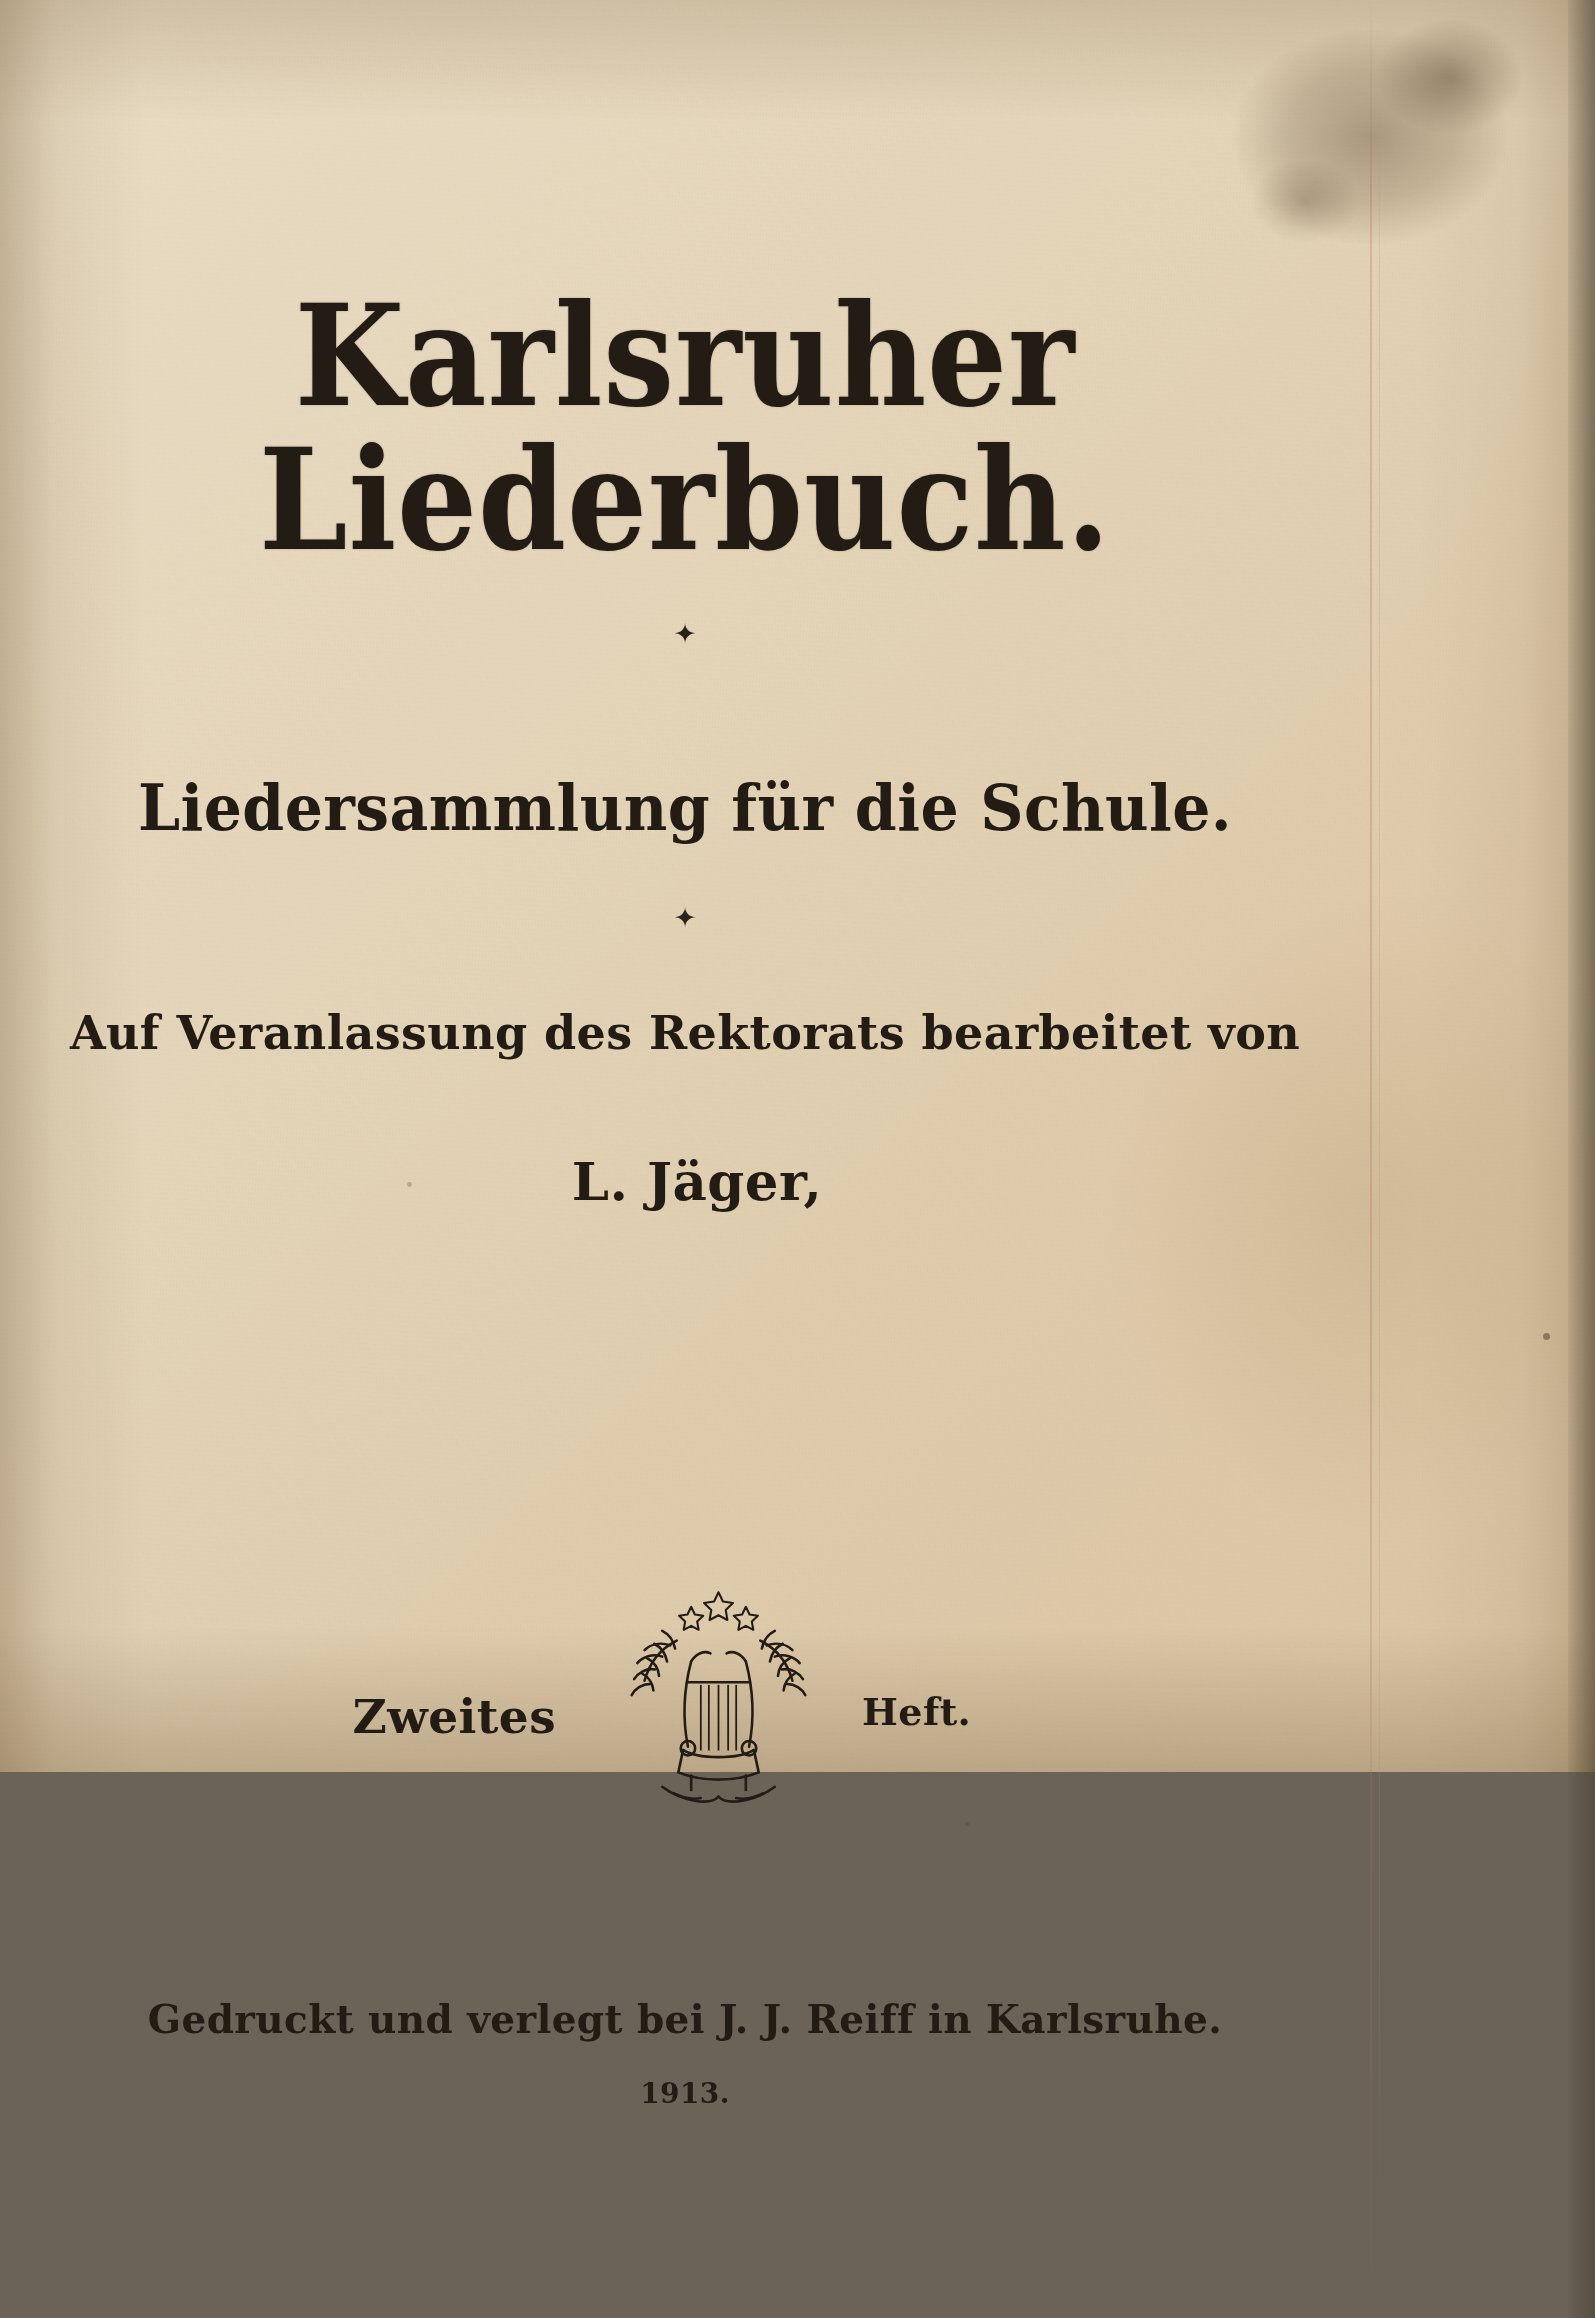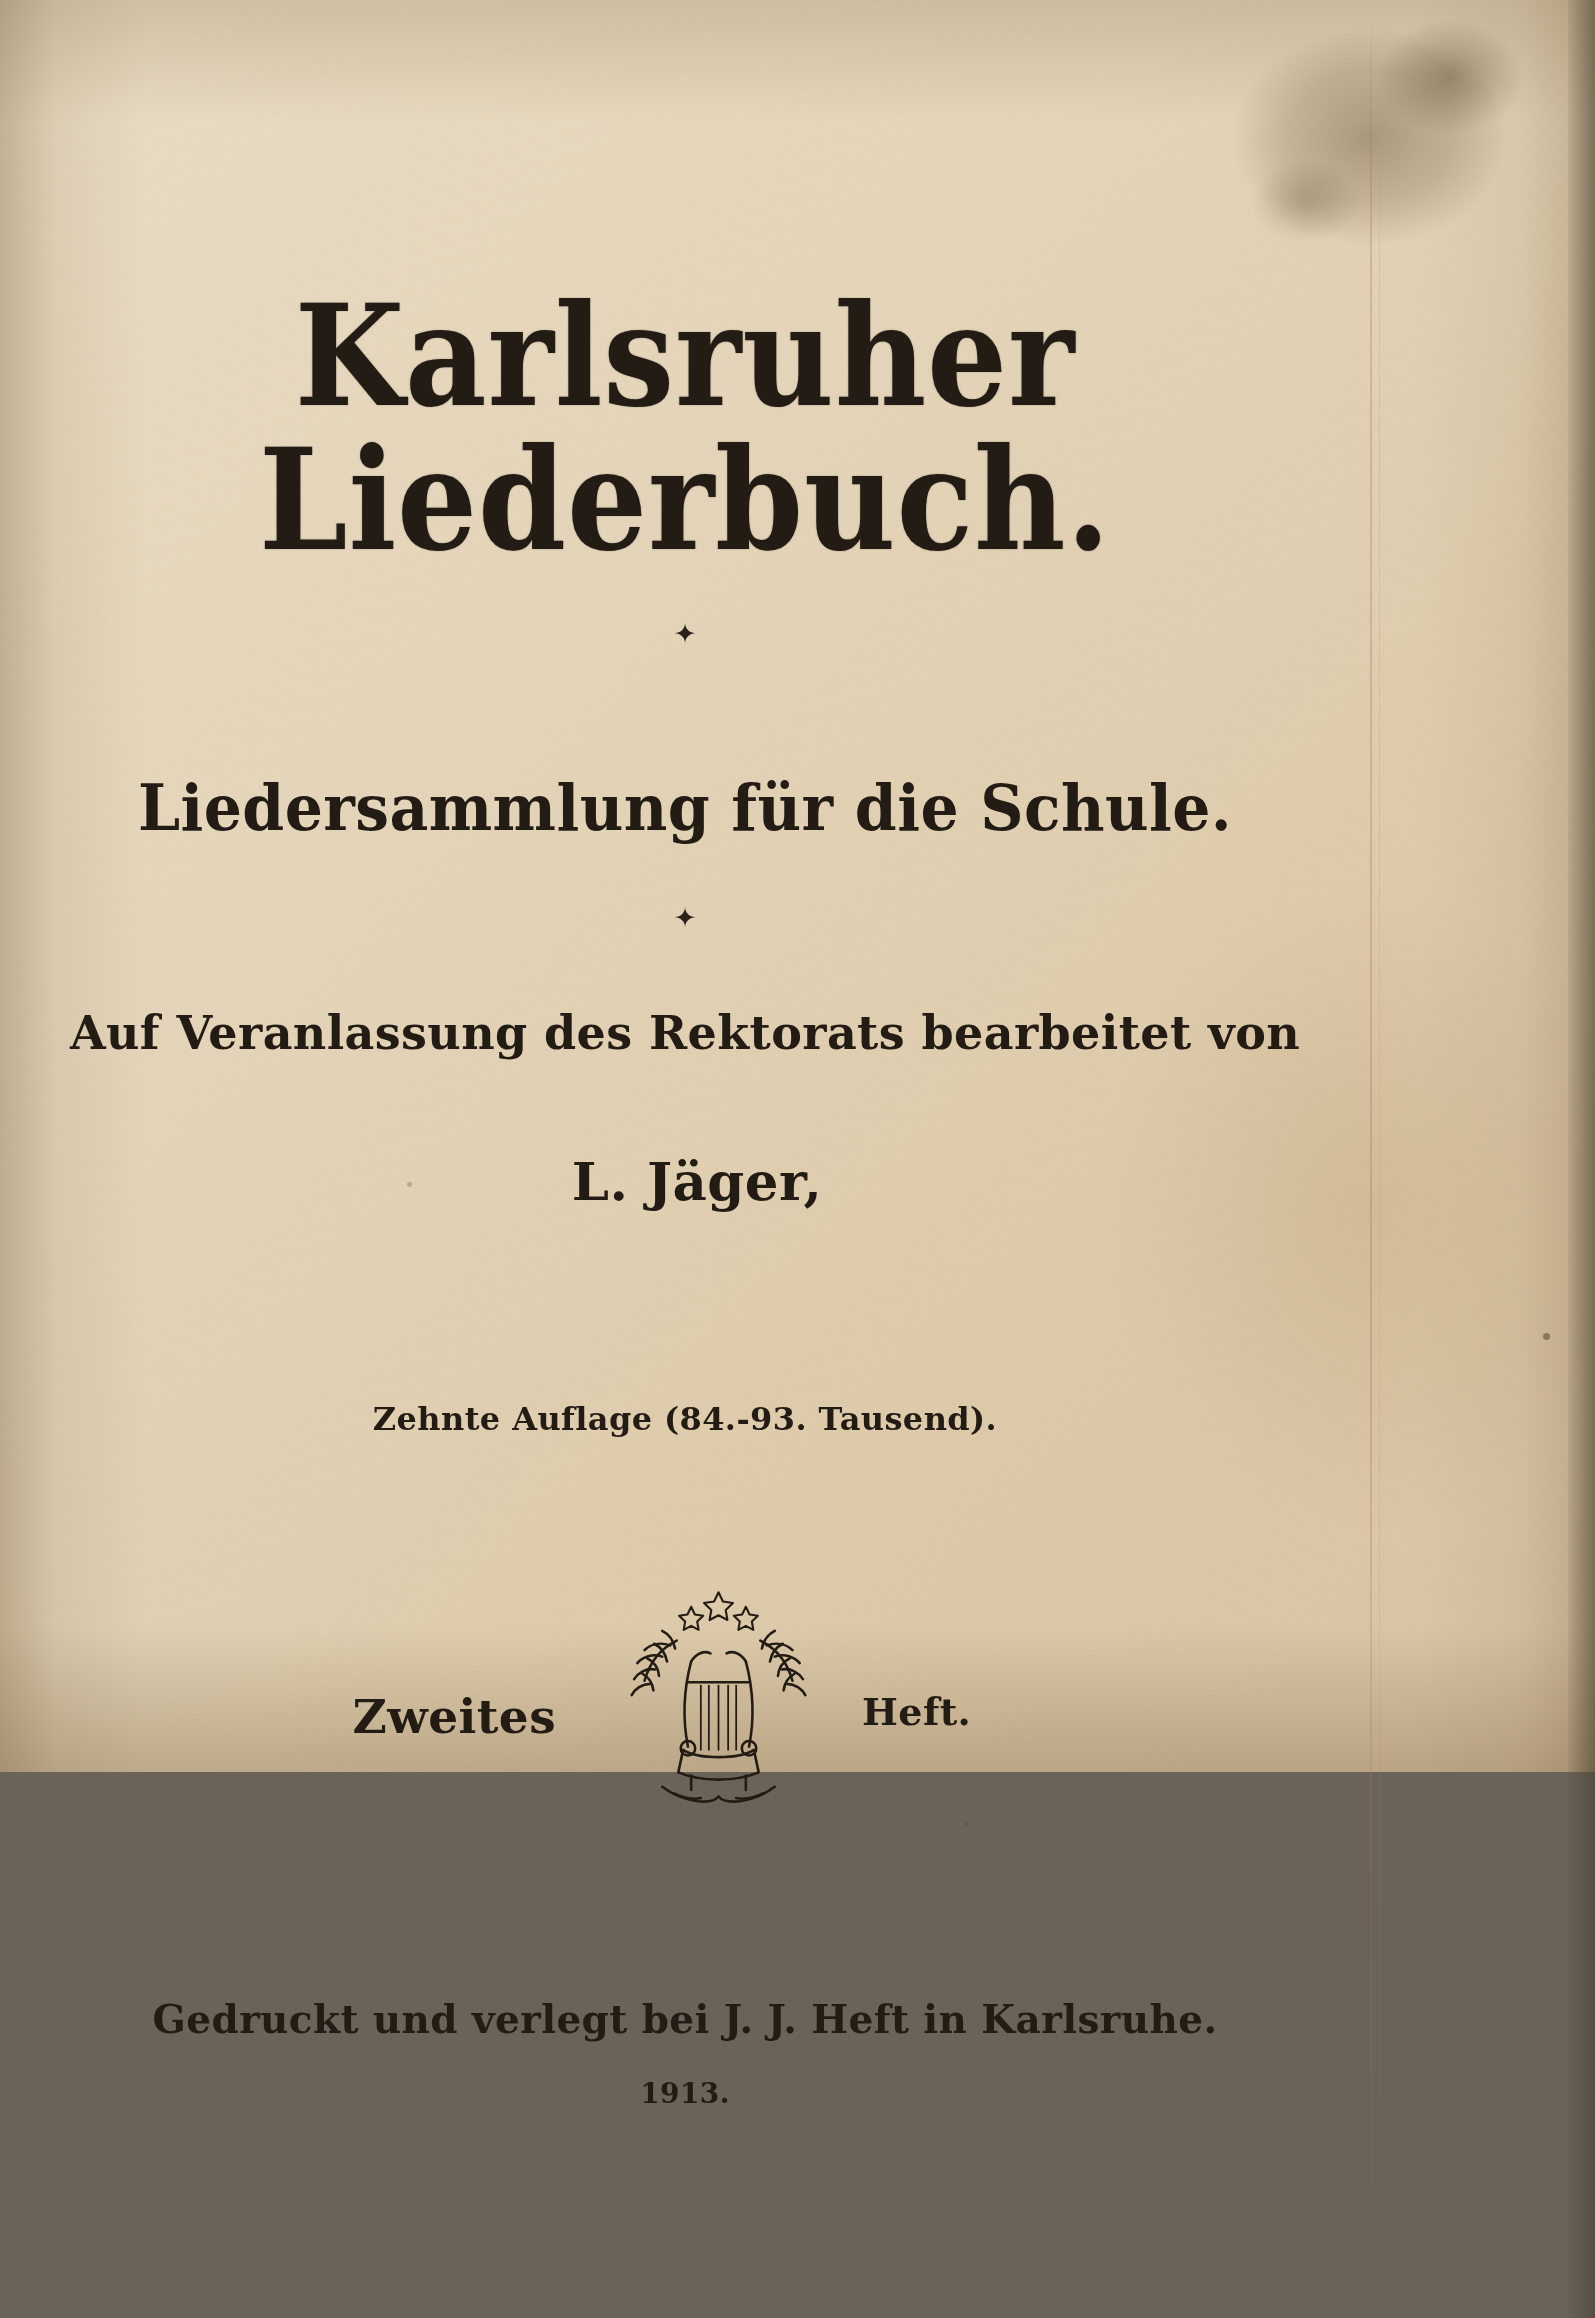--- a/index.html
+++ b/index.html
@@ -252,21 +252,20 @@
 
     <div id="subtitle" class="blackletter">Liedersammlung für die Schule.</div>
 
     <div id="orn2" class="orn">✦</div>
 
     <div id="byline" class="blackletter">Auf Veranlassung des Rektorats bearbeitet von</div>
 
     <div id="editor" class="blackletter">L. Jäger,</div>
 
 
-    <div id="edition" class="blackletter">Zehnte Auflage (84.-93. Tausend).</div>
 
     <div id="volume-row">
       <div id="volume-left" class="blackletter">Zweites</div>
 
       <div id="lyre">
         <svg viewBox="0 0 260 290" width="209" height="234" aria-hidden="true">
           <g fill="none" stroke="#231c14" stroke-width="3.2" stroke-linecap="round" stroke-linejoin="round">
 
             <g fill="none" stroke-width="2.6">
               <path d="M130 16 l5.5 11.5 12.5 1.8 -9 8.8 2.1 12.4 -11.1-5.9 -11.1 5.9 2.1-12.4 -9-8.8 12.5-1.8 z"></path>
@@ -317,19 +316,19 @@
             <path d="M60 258 C84 276 120 282 130 270 C140 282 176 276 200 258"></path>
             <path d="M74 266 C86 272 98 274 108 272"></path>
             <path d="M186 266 C174 272 162 274 152 272"></path>
           </g>
         </svg>
       </div>
 
       <div id="volume-right" class="blackletter">Heft.</div>
     </div>
 
-    <div id="imprint" class="blackletter">Gedruckt und verlegt bei J. J. Heft in Karlsruhe.</div>
+    <div id="imprint" class="blackletter">Gedruckt und verlegt bei J. J. Reiff in Karlsruhe.</div>
 
     <div id="year" class="blackletter">1913.</div>
 
   </div>
 </div>
 
 
 </body></html>

